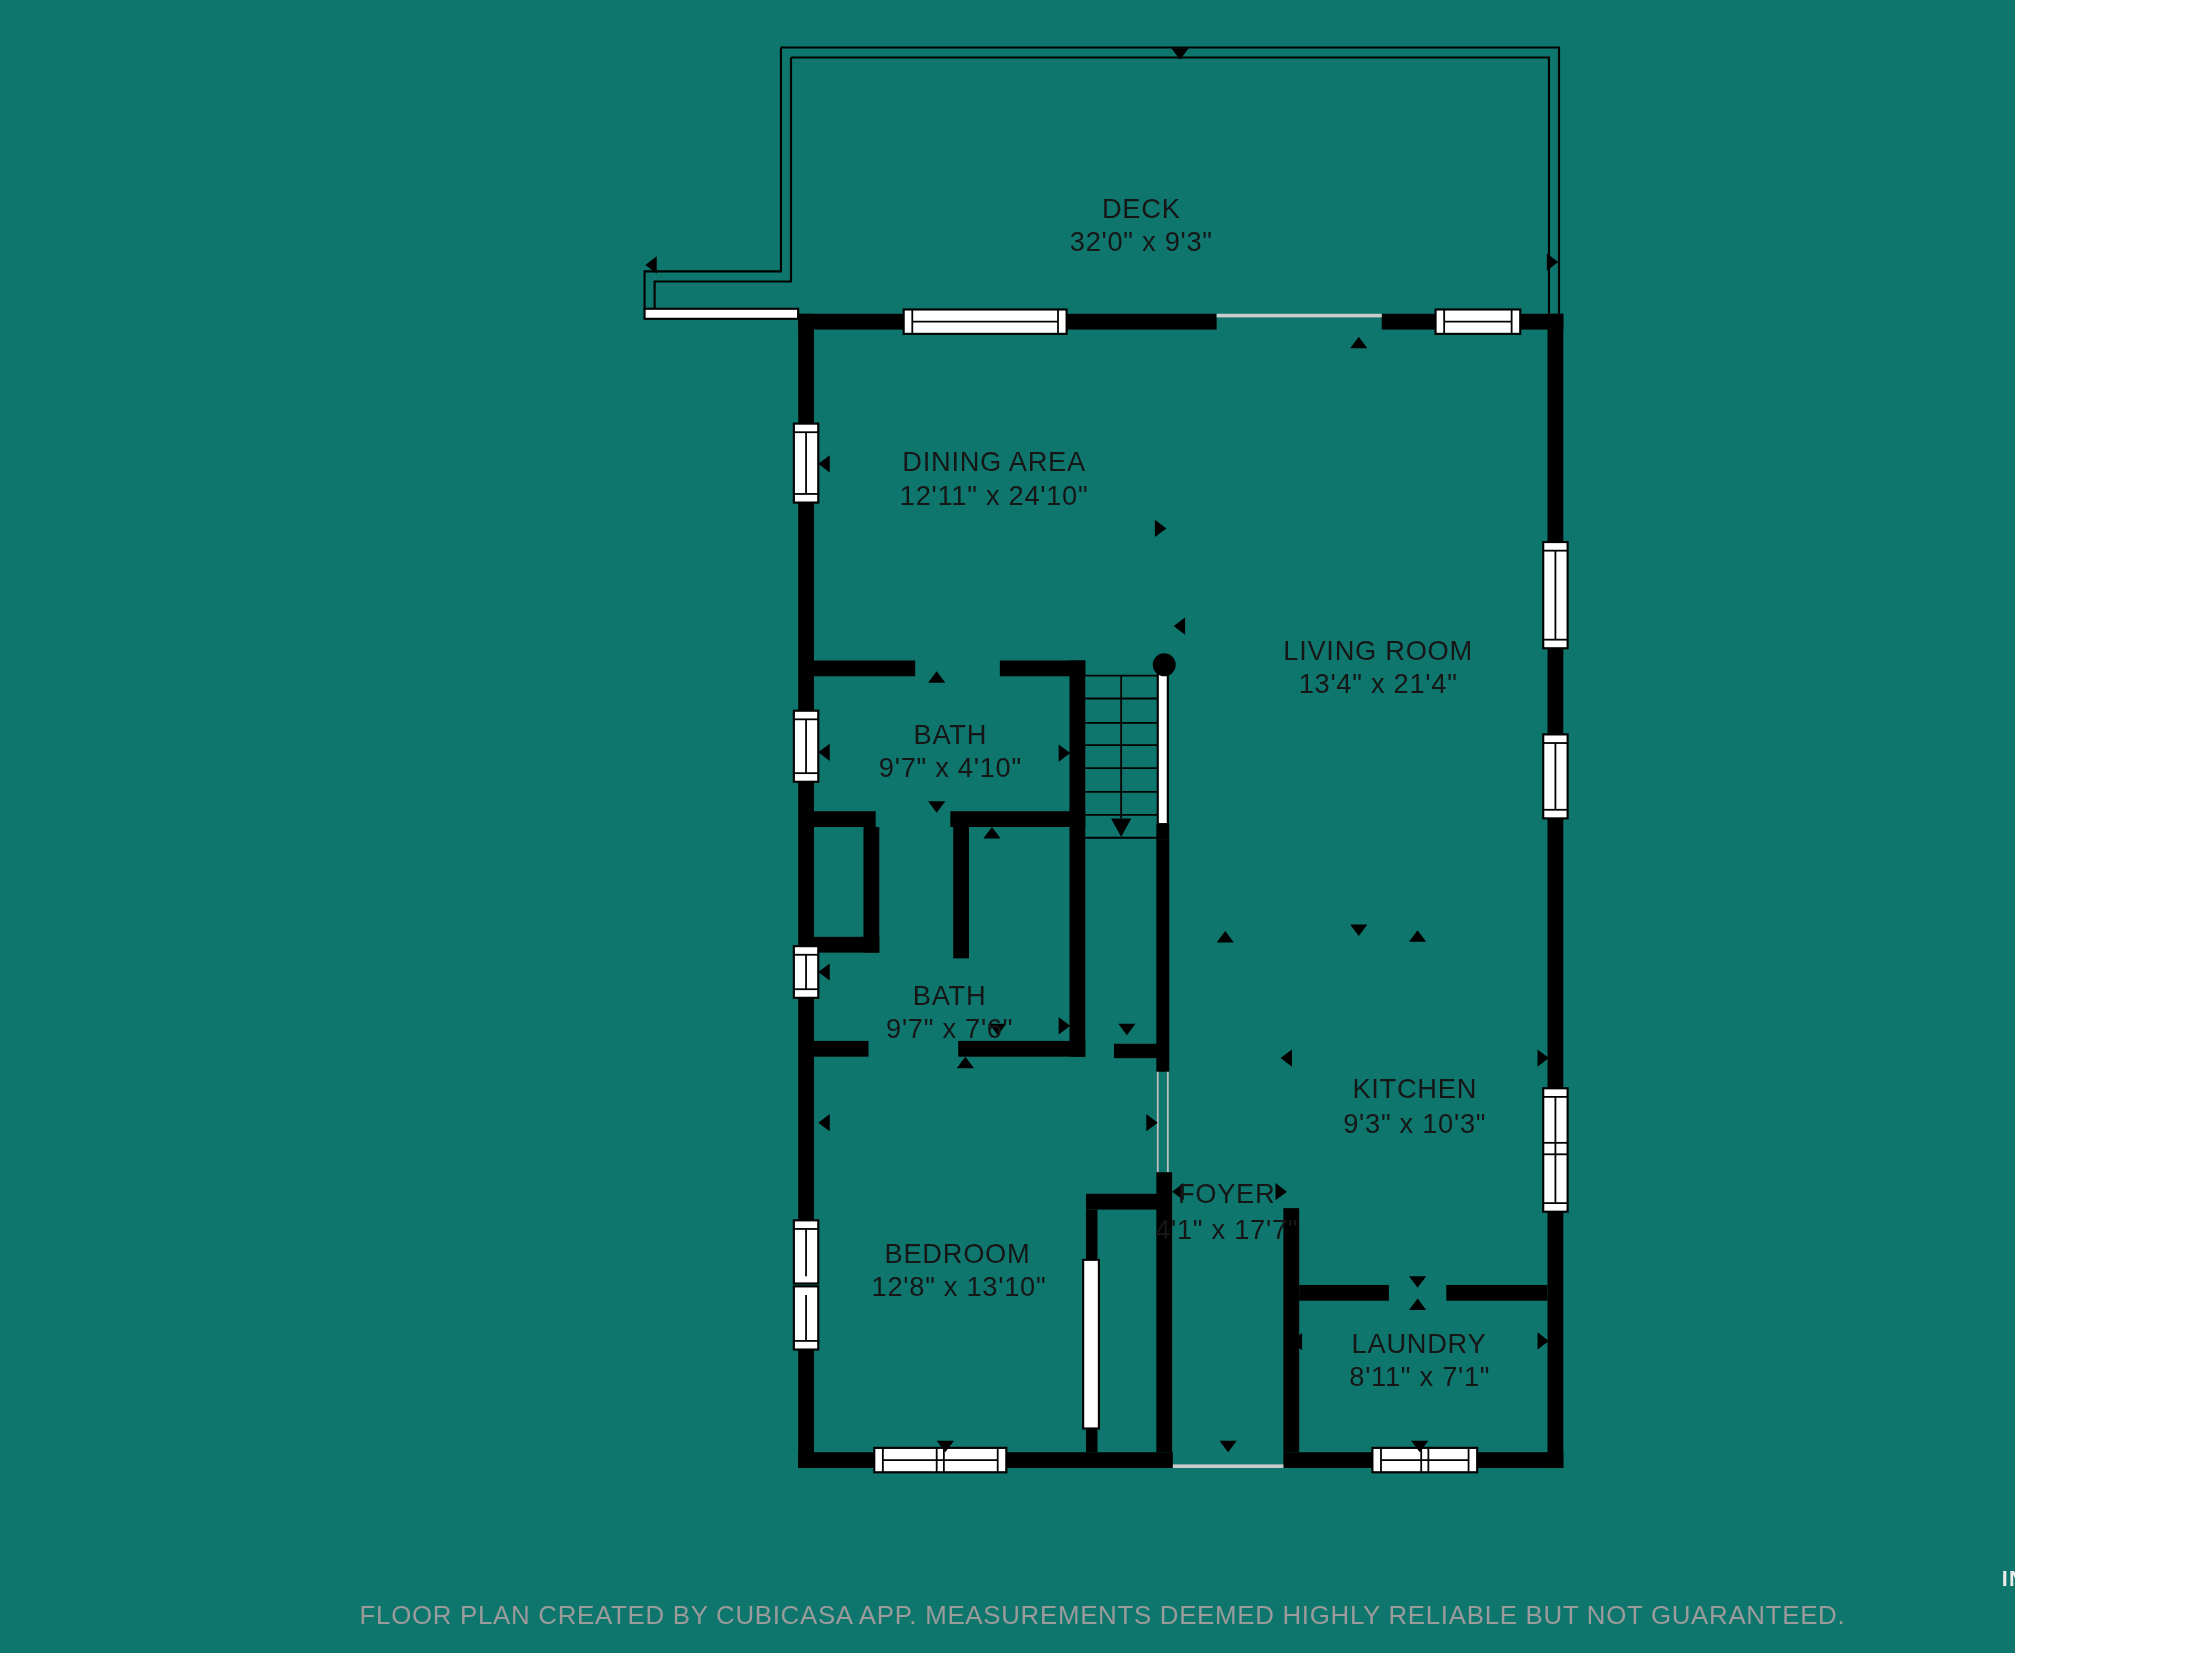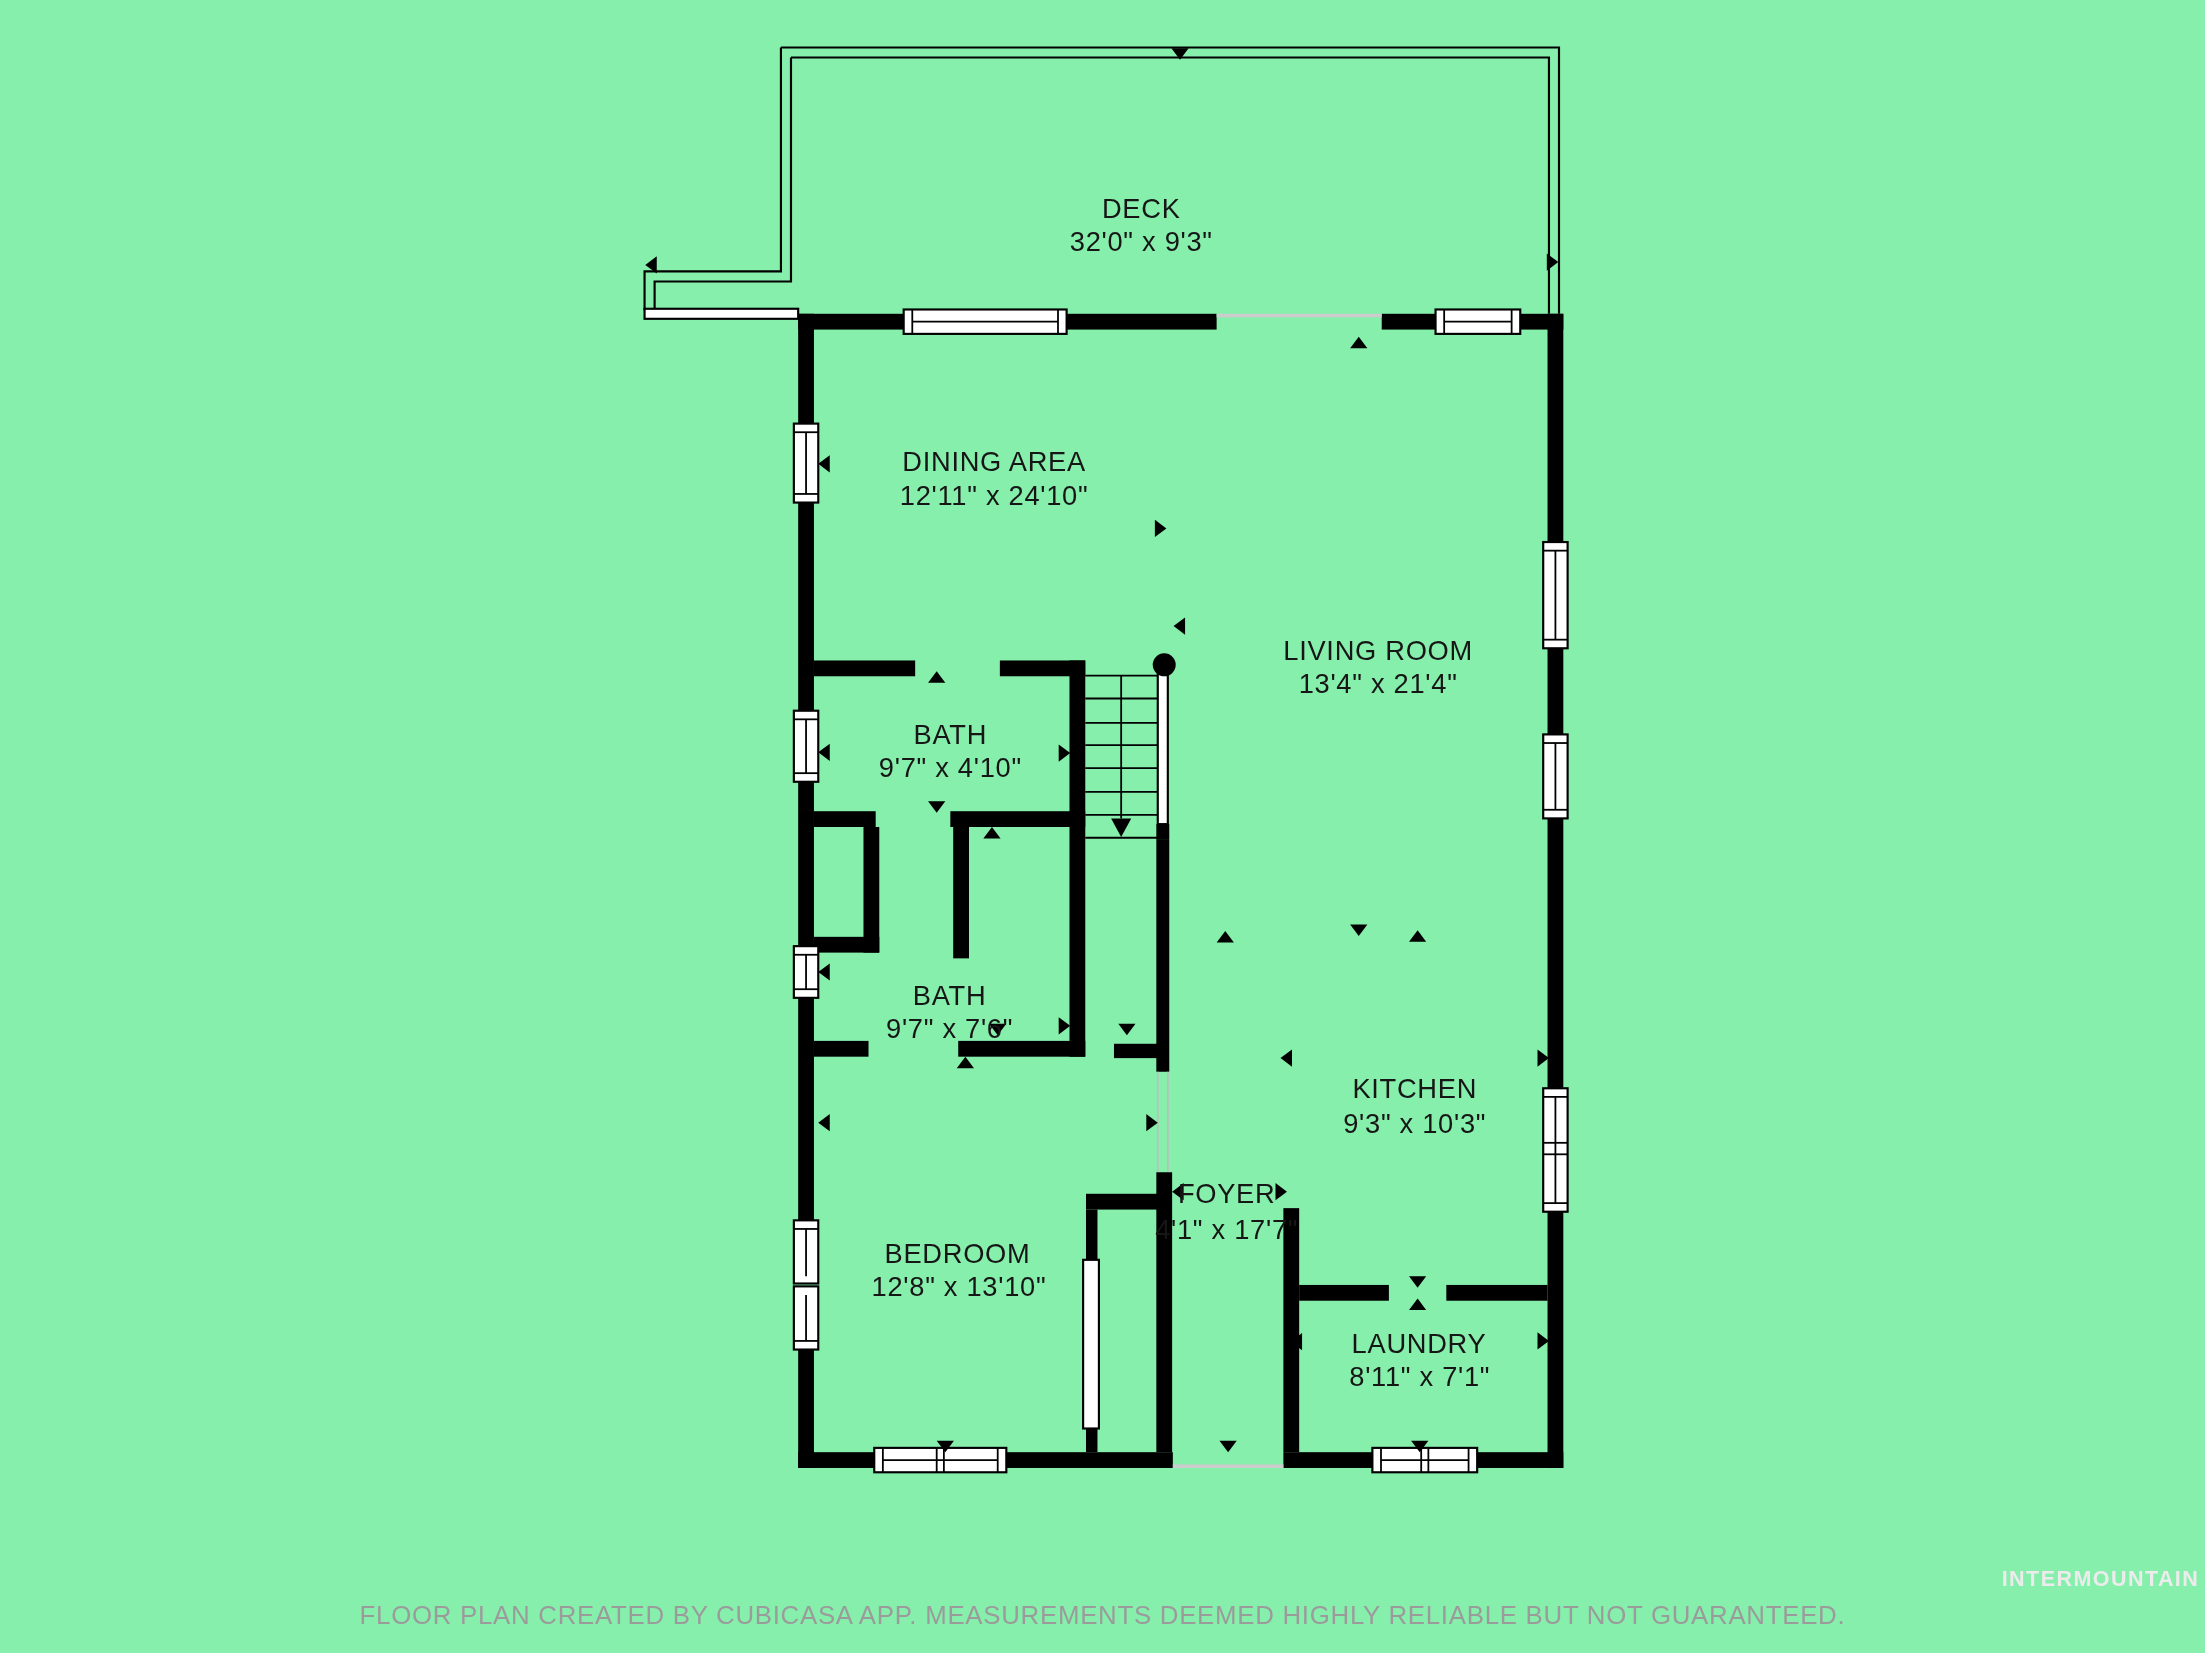--- a/index.html
+++ b/index.html
@@ -1,16 +1,16 @@
 <!DOCTYPE html>
 <html style="font-size:11.5px"><head>
 <meta charset="utf-8">
 <style>
   html,body{margin:0;padding:0;background:#ffffff;}
-  .canvas{position:relative;width:2205px;height:1654px;background:#86efac;overflow:hidden;
+  .canvas{position:relative;width:2015px;height:1654px;background:#0f766e;overflow:hidden;
           font-family:"Liberation Sans","DejaVu Sans",sans-serif;text-align:right;}
   svg{display:block;}
   .wall{fill:#000000;}
   .thin{stroke:#000000;stroke-width:3;fill:none;}
   .winframe{fill:#ffffff;stroke:#000000;stroke-width:3;}
   .winline{stroke:#000000;stroke-width:2.5;}
   .tread{stroke:#000000;stroke-width:2.5;}
   .tri{fill:#000000;}
   .opening{fill:#cccccc;}
   .caseline{stroke:#bdbdbd;stroke-width:2.5;}

